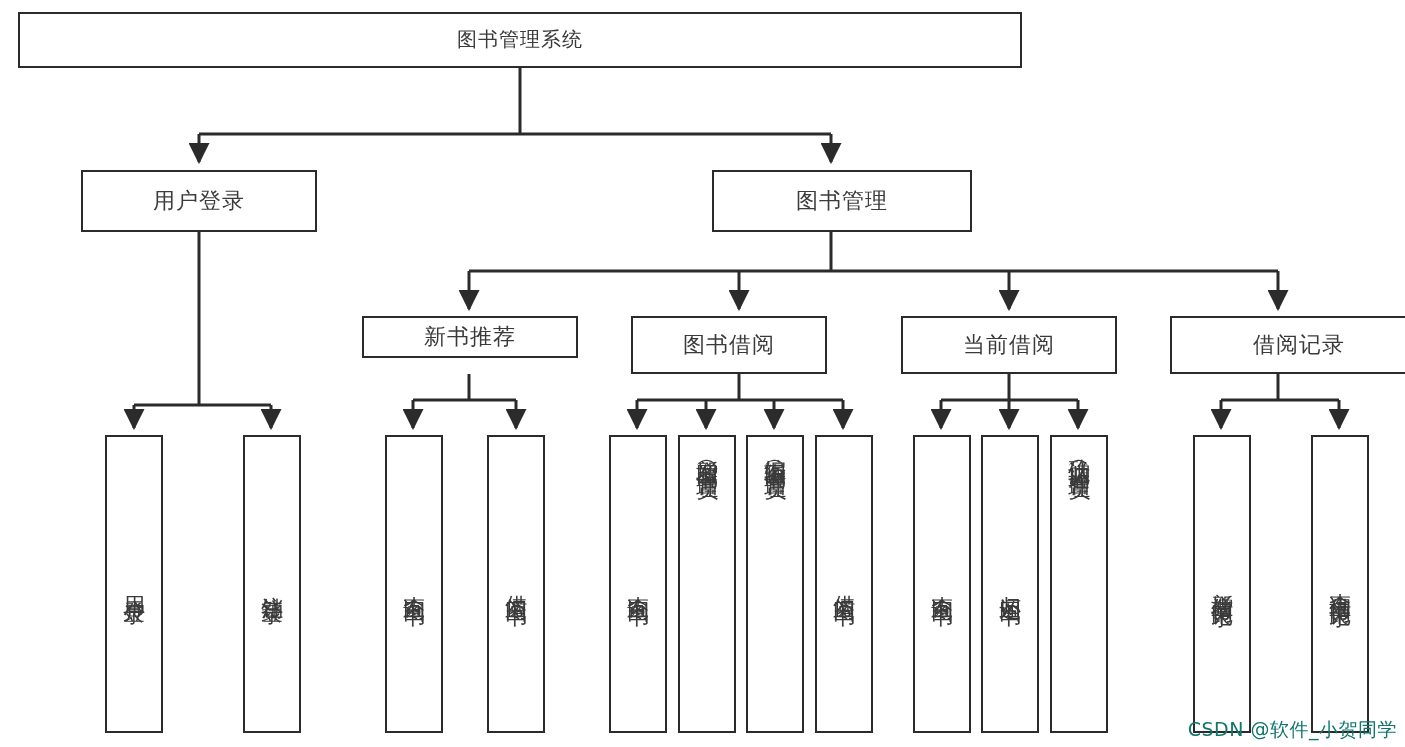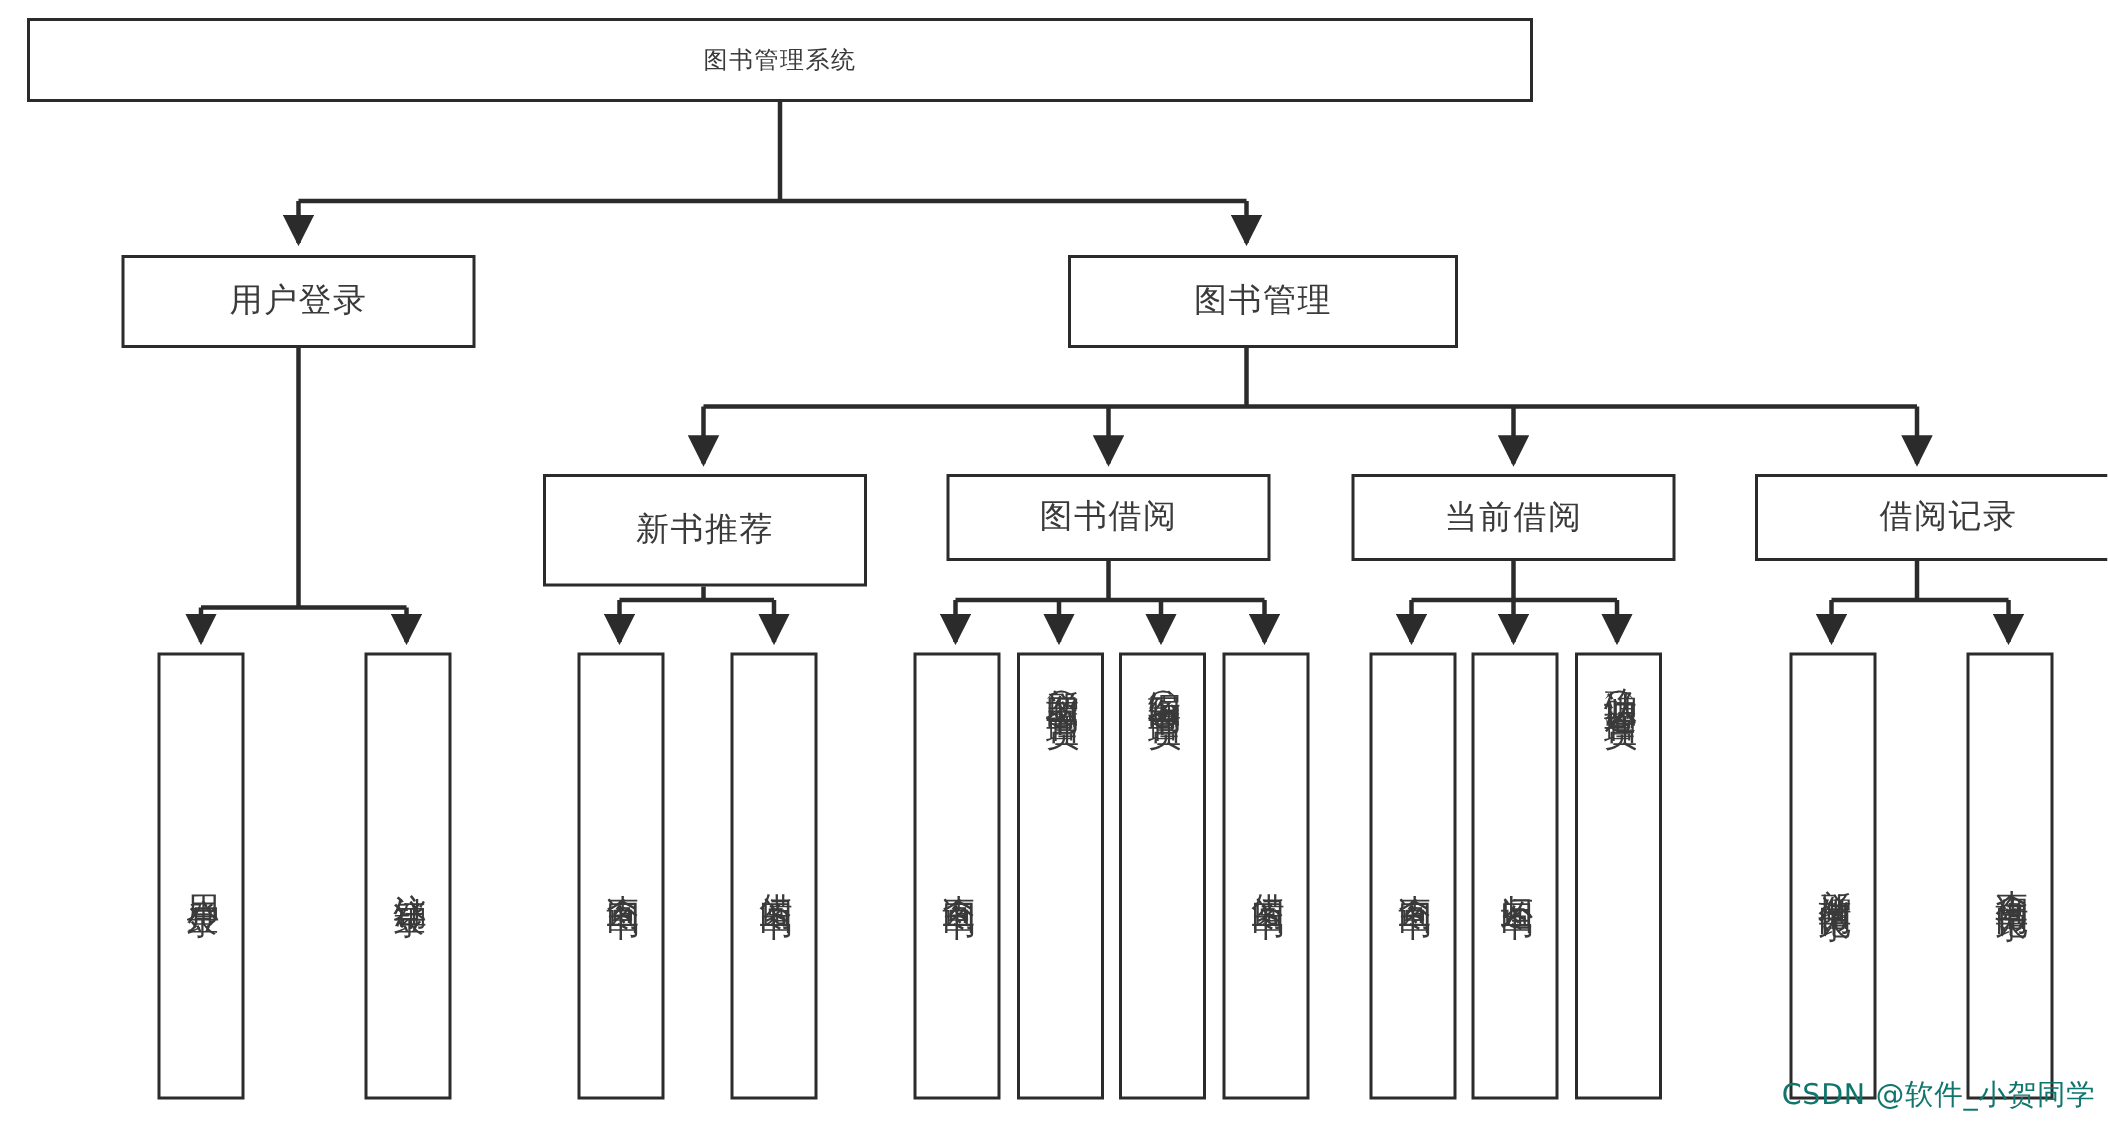--- a/index.html
+++ b/index.html
@@ -38,21 +38,21 @@
   .node-label {
     text-align: center;
     line-height: 1.18;
     letter-spacing: 1px;
     white-space: pre-wrap;
   }
   .node.horizontal .node-label {
     font-size: 22px;
   }
   .node.root .node-label {
-    font-size: 16px;
+    font-size: 20px;
   }
   .node.vertical {
     align-items: flex-start;
     justify-content: center;
     padding-top: 4px;
   }
   .node.vertical .node-label {
     writing-mode: vertical-rl;
     text-orientation: upright;
     font-size: 22px;
@@ -134,24 +134,24 @@
     <span class="node-label">图书管理系统</span>
   </div>
 
   <div class="node horizontal" style="left:81px; top:170px; width:236px; height:62px;">
     <span class="node-label">用户登录</span>
   </div>
   <div class="node horizontal" style="left:712px; top:170px; width:260px; height:62px;">
     <span class="node-label">图书管理</span>
   </div>
 
-  <div class="node horizontal" style="left:362px; top:316px; width:216px; height:75px;">
+  <div class="node horizontal" style="left:362px; top:316px; width:216px; height:42px;">
     <span class="node-label">新书推荐</span>
   </div>
-  <div class="node horizontal" style="left:631px; top:316px; width:216px; height:58px;">
+  <div class="node horizontal" style="left:631px; top:316px; width:196px; height:58px;">
     <span class="node-label">图书借阅</span>
   </div>
   <div class="node horizontal" style="left:901px; top:316px; width:216px; height:58px;font-family:Liberation Serif, serif;">
     <span class="node-label">当前借阅</span>
   </div>
   <div class="node horizontal" style="left:1170px; top:316px; width:258px; height:58px;">
     <span class="node-label">借阅记录</span>
   </div>
 
   <div class="node vertical centered" style="left:105px; top:435px; width:58px; height:298px;">

